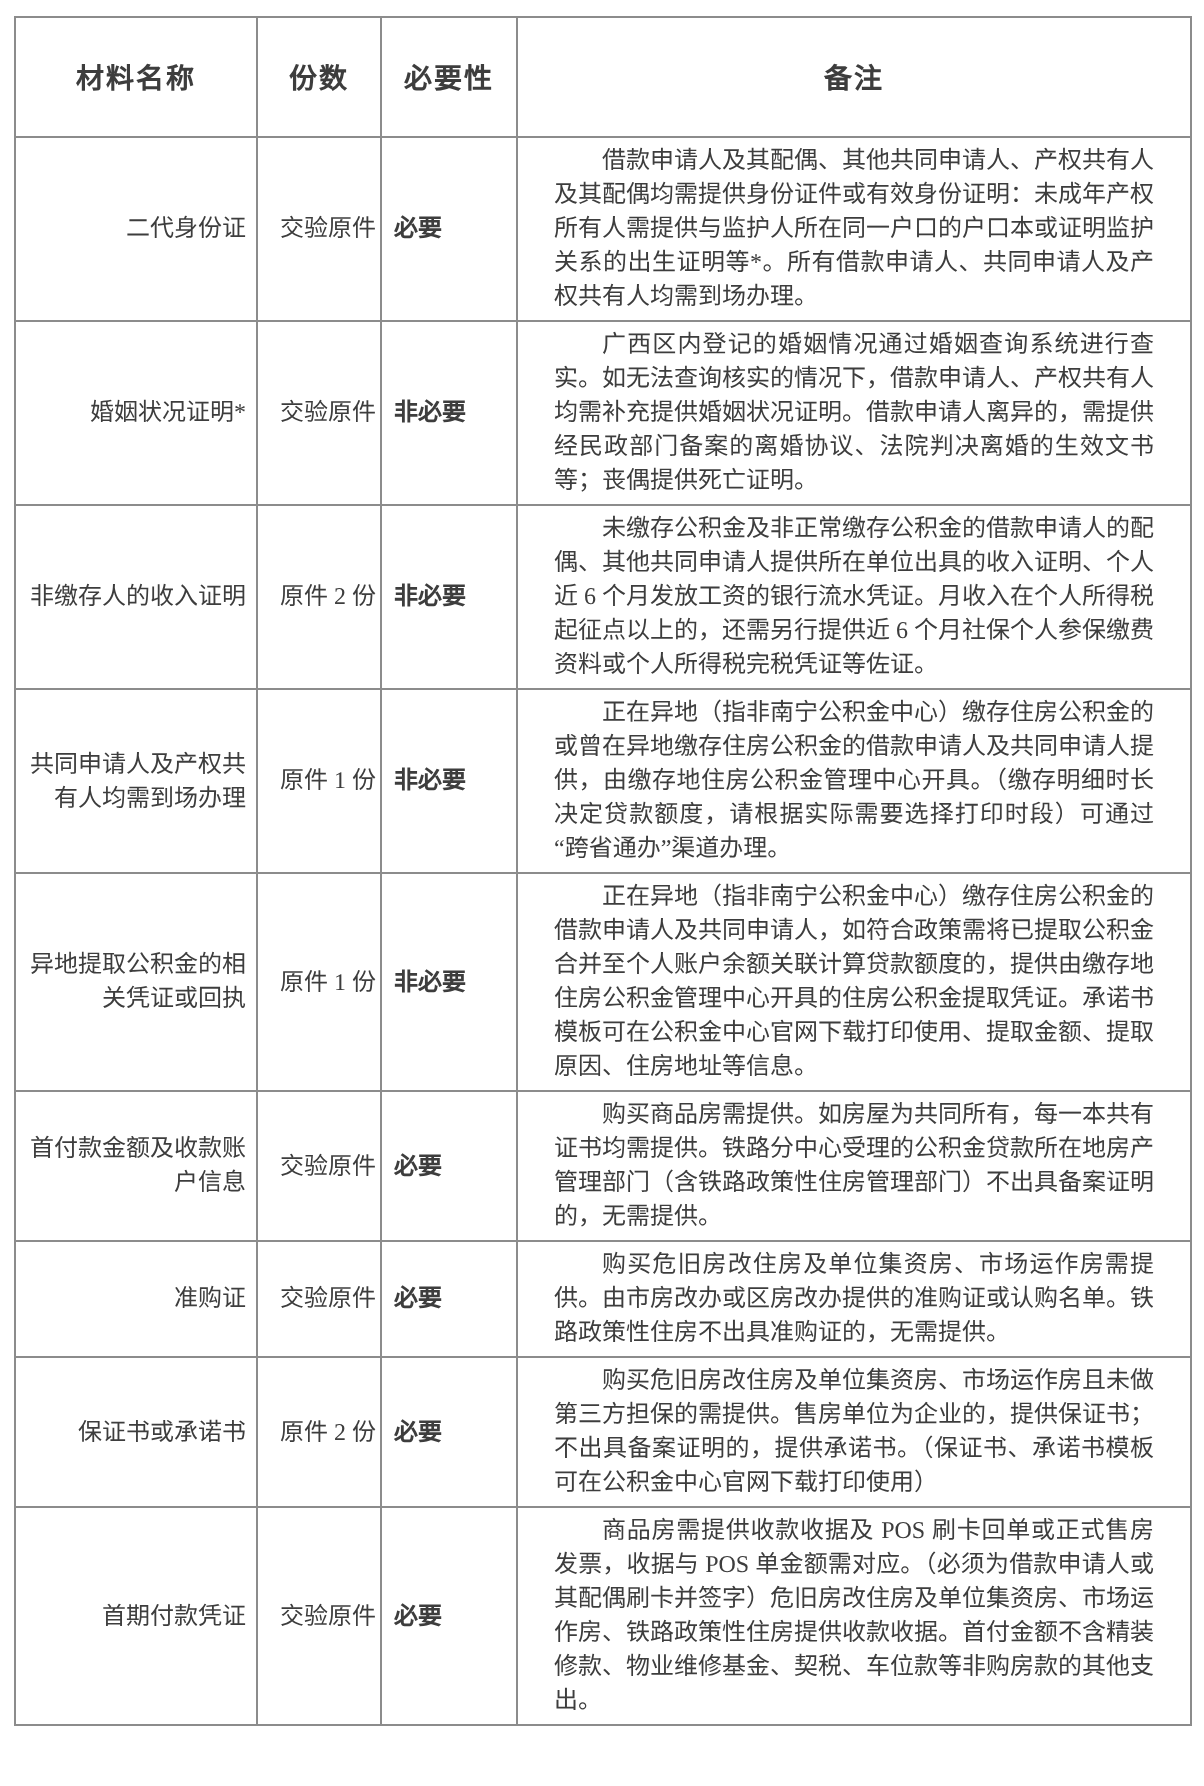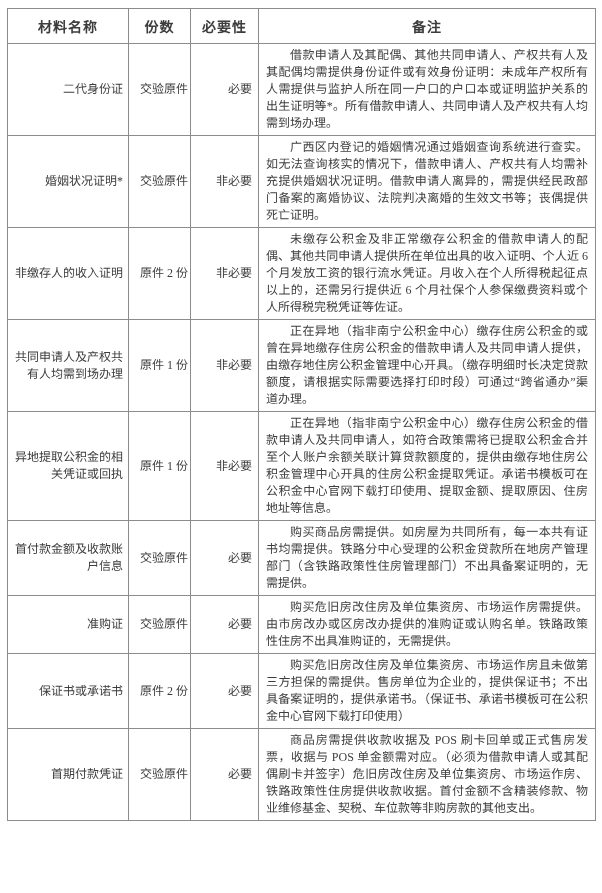--- a/index.html
+++ b/index.html
@@ -27,44 +27,45 @@
   }
   table.materials th,
   table.materials td{
     border:1px solid var(--border-color);
     overflow:hidden;
   }
   table.materials th{
     font-size:14px;
     font-weight:bold;
     text-align:center;
-    padding:7px 2px;
+    padding:19px 2px;
     letter-spacing:1px;
   }
   table.materials td{
     font-size:12px;
     line-height:17px;
     vertical-align:middle;
   }
   td.c-name{
     text-align:right;
     padding:3px 5px;
   }
   td.c-copies{
     text-align:right;
     padding:3px 2px;
   }
   td.c-necessity{
-    text-align:right;
+    text-align:left;
     padding:3px 6px;
+    font-weight:bold;
   }
   td.c-remark{
     text-align:justify;
     text-indent:2em;
-    padding:3px 7px;
+    padding:3px 18px;
   }
 </style>
 </head>
 <body>
 
 <div class="page">
   <table class="materials">
     <colgroup>
       <col style="width:121px">
       <col style="width:62px">

